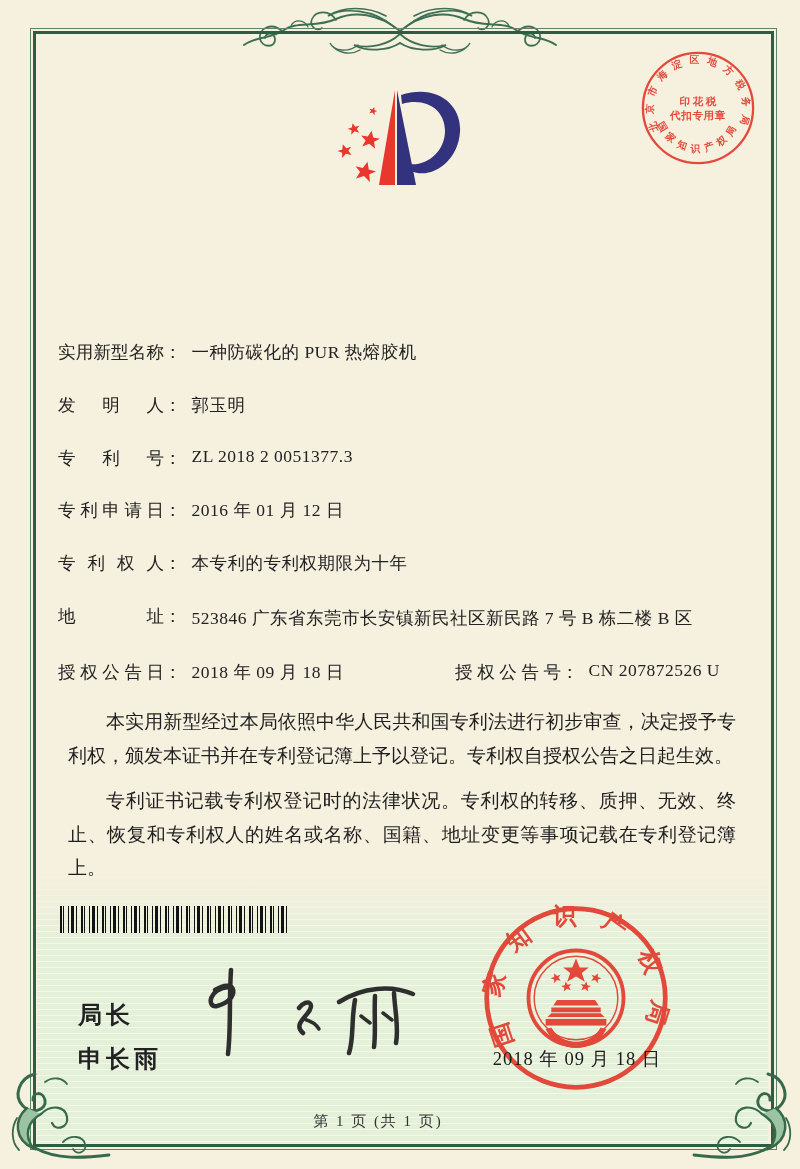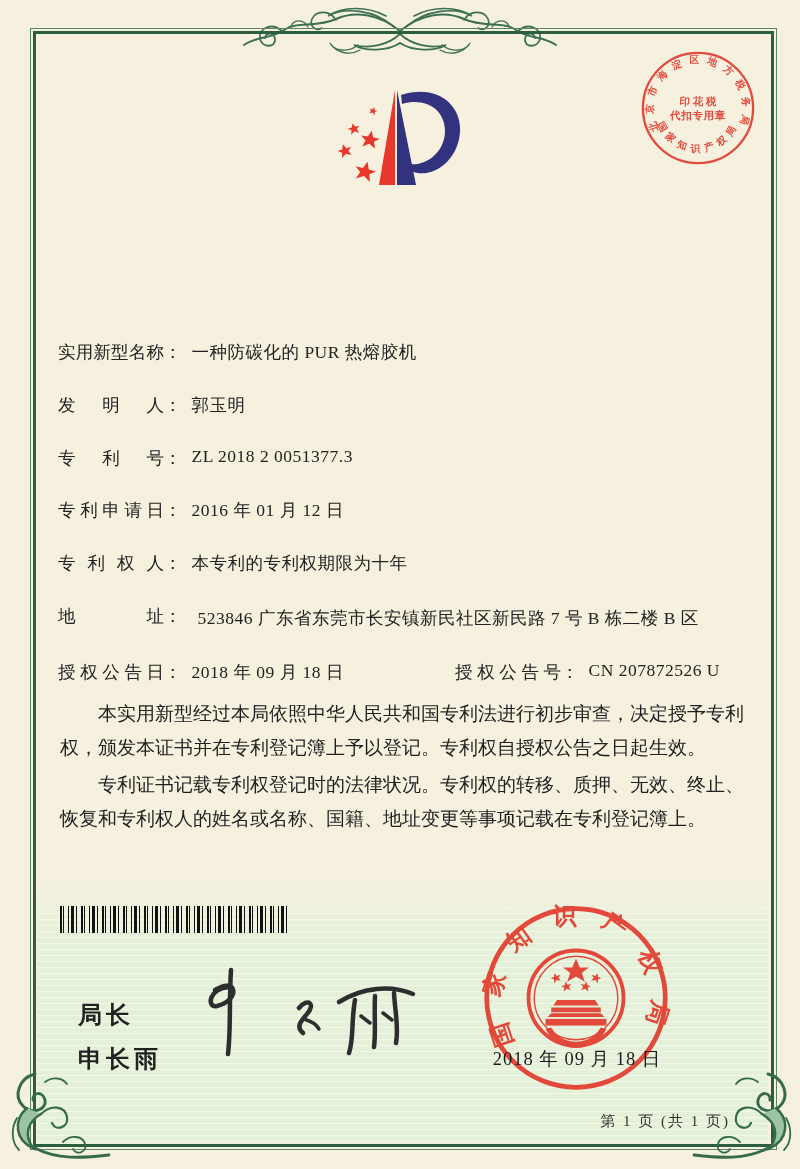--- a/index.html
+++ b/index.html
@@ -31,43 +31,43 @@
 
   .title { position:absolute; left:0; top:219px; width:100%; margin:0; text-align:center;
            font-size:43px; font-weight:700; letter-spacing:14px; text-indent:14px; color:#161616; }
 
   .fields { position:absolute; left:0; top:0; width:100%; }
   .row { position:absolute; left:58px; width:700px; font-size:17.5px; color:#222; white-space:nowrap; }
   .r1{top:340px}.r2{top:393px}.r3{top:446px}.r4{top:498px}.r5{top:551px}.r6{top:604px}.r7{top:660px}
   .flabel { display:inline-flex; width:106px; justify-content:space-between; vertical-align:top; }
   .colon { display:inline-block; vertical-align:top; }
   .fvalue { margin-left:10px; letter-spacing:.5px; }
-  .addr-value { display:inline-block; margin-left:16px; width:552px; white-space:normal;
+  .addr-value { display:inline-block; margin-left:10px; width:552px; white-space:normal;
                 line-height:28px; vertical-align:top; letter-spacing:.5px; }
   .grant-no { position:absolute; left:397px; top:0; }
 
   .paragraphs { position:absolute; left:56px; top:693px; width:692px; font-size:19px;
                 line-height:33.5px; color:#1f1f1f; text-align:justify; }
-  .paragraphs p { margin:4px; text-indent:2em; }
+  .paragraphs p { margin:12px; text-indent:2em; }
 
   .barcode { position:absolute; left:60px; top:906px; width:228px; height:27px;
     background:repeating-linear-gradient(90deg,#121212 0 2px,transparent 2px 3px,#121212 3px 4px,
       transparent 4px 8px,#121212 8px 9px,transparent 9px 11px,#121212 11px 14px,transparent 14px 16px,
       #121212 16px 17px,transparent 17px 21px); }
 
   .director { position:absolute; left:78px; top:993px; font-size:24px; letter-spacing:4px;
               line-height:44px; color:#222;font-weight:bold; }
   .signature { position:absolute; left:203px; top:960px; width:218px; height:102px; }
 
   .big-seal { position:absolute; left:481px; top:903px; width:190px; height:190px; opacity:.93; }
   .seal-date { position:absolute; left:477px; top:1046px; width:200px; text-align:center;
                font-size:18.5px; color:#1b1b1b; letter-spacing:1px; z-index:5; }
 
-  .footer { position:absolute; left:0; top:1112px; width:730px; text-align:right;
-            font-size:15px; color:#333; letter-spacing:2px; }
+  .footer { position:absolute; left:0; top:1112px; width:730px; text-align:center;
+            font-size:15px; color:#333; letter-spacing:2px;padding-left:13px; }
 </style>
 </head>
 <body>
 
 <div class="paper">
 
   <svg class="top-ornament" viewBox="0 0 324 54">
     <g id="flourish-left" fill="none" stroke="#3d7052" stroke-width="2" stroke-linecap="round">
       <path d="M162,28 C140,10 116,8 98,16 C78,25 58,18 46,27 C34,36 18,33 6,42"></path>
       <path d="M156,24 C136,6 106,4 90,13 C104,3 130,3 148,13" stroke-width="1.6"></path>

